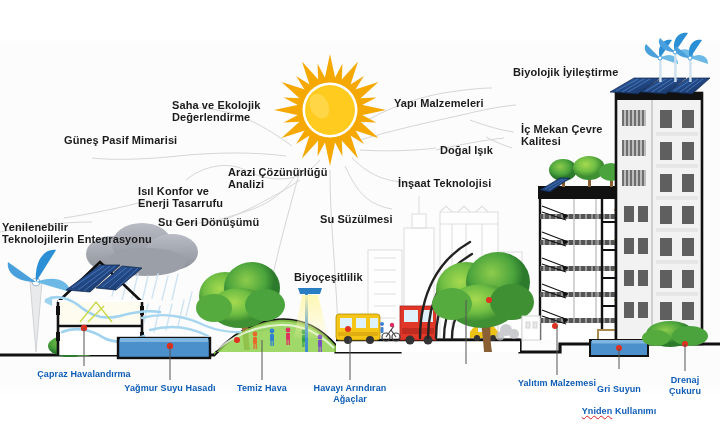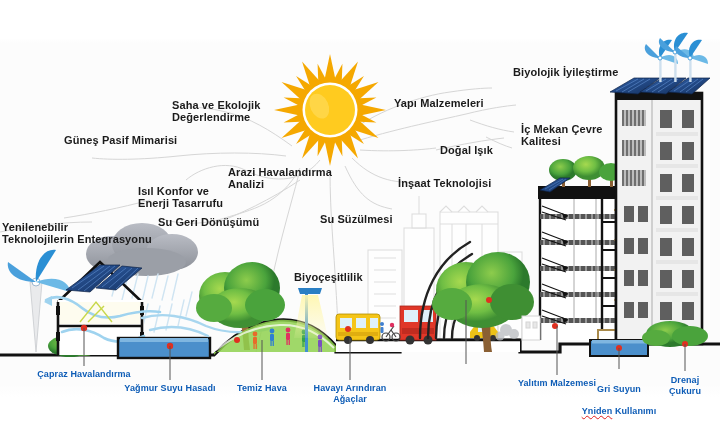--- a/index.html
+++ b/index.html
@@ -645,21 +645,21 @@
   </svg>
 
   <div class="lbl" style="left:28px;top:135px;margin-left:36px;">Güneş Pasif Mimarisi</div>
   <div class="lbl" style="left:172px;top:100px;">Saha ve Ekolojik
 Değerlendirme</div>
   <div class="lbl" style="left:394px;top:98px;text-align:right;">Yapı Malzemeleri</div>
   <div class="lbl" style="left:513px;top:67px;">Biyolojik İyileştirme</div>
   <div class="lbl" style="left:521px;top:124px;">İç Mekan Çevre
 Kalitesi</div>
   <div class="lbl" style="left:440px;top:145px;">Doğal Işık</div>
-  <div class="lbl" style="left:228px;top:167px;">Arazi Havalandırma
+  <div class="lbl" style="left:228px;top:167px;">Arazi Çözünürlüğü
 Analizi</div>
   <div class="lbl" style="left:398px;top:178px;">İnşaat Teknolojisi</div>
   <div class="lbl" style="left:138px;top:186px;">Isıl Konfor ve
 Enerji Tasarrufu</div>
   <div class="lbl" style="left:320px;top:206px;margin-top:8px;">Su Süzülmesi</div>
   <div class="lbl" style="left:158px;top:217px;">Su Geri Dönüşümü</div>
   <div class="lbl" style="left:2px;top:222px;">Yenilenebilir
 Teknolojilerin Entegrasyonu</div>
   <div class="lbl" style="left:272px;top:272px;padding-left:22px;">Biyoçeşitlilik</div>
 

